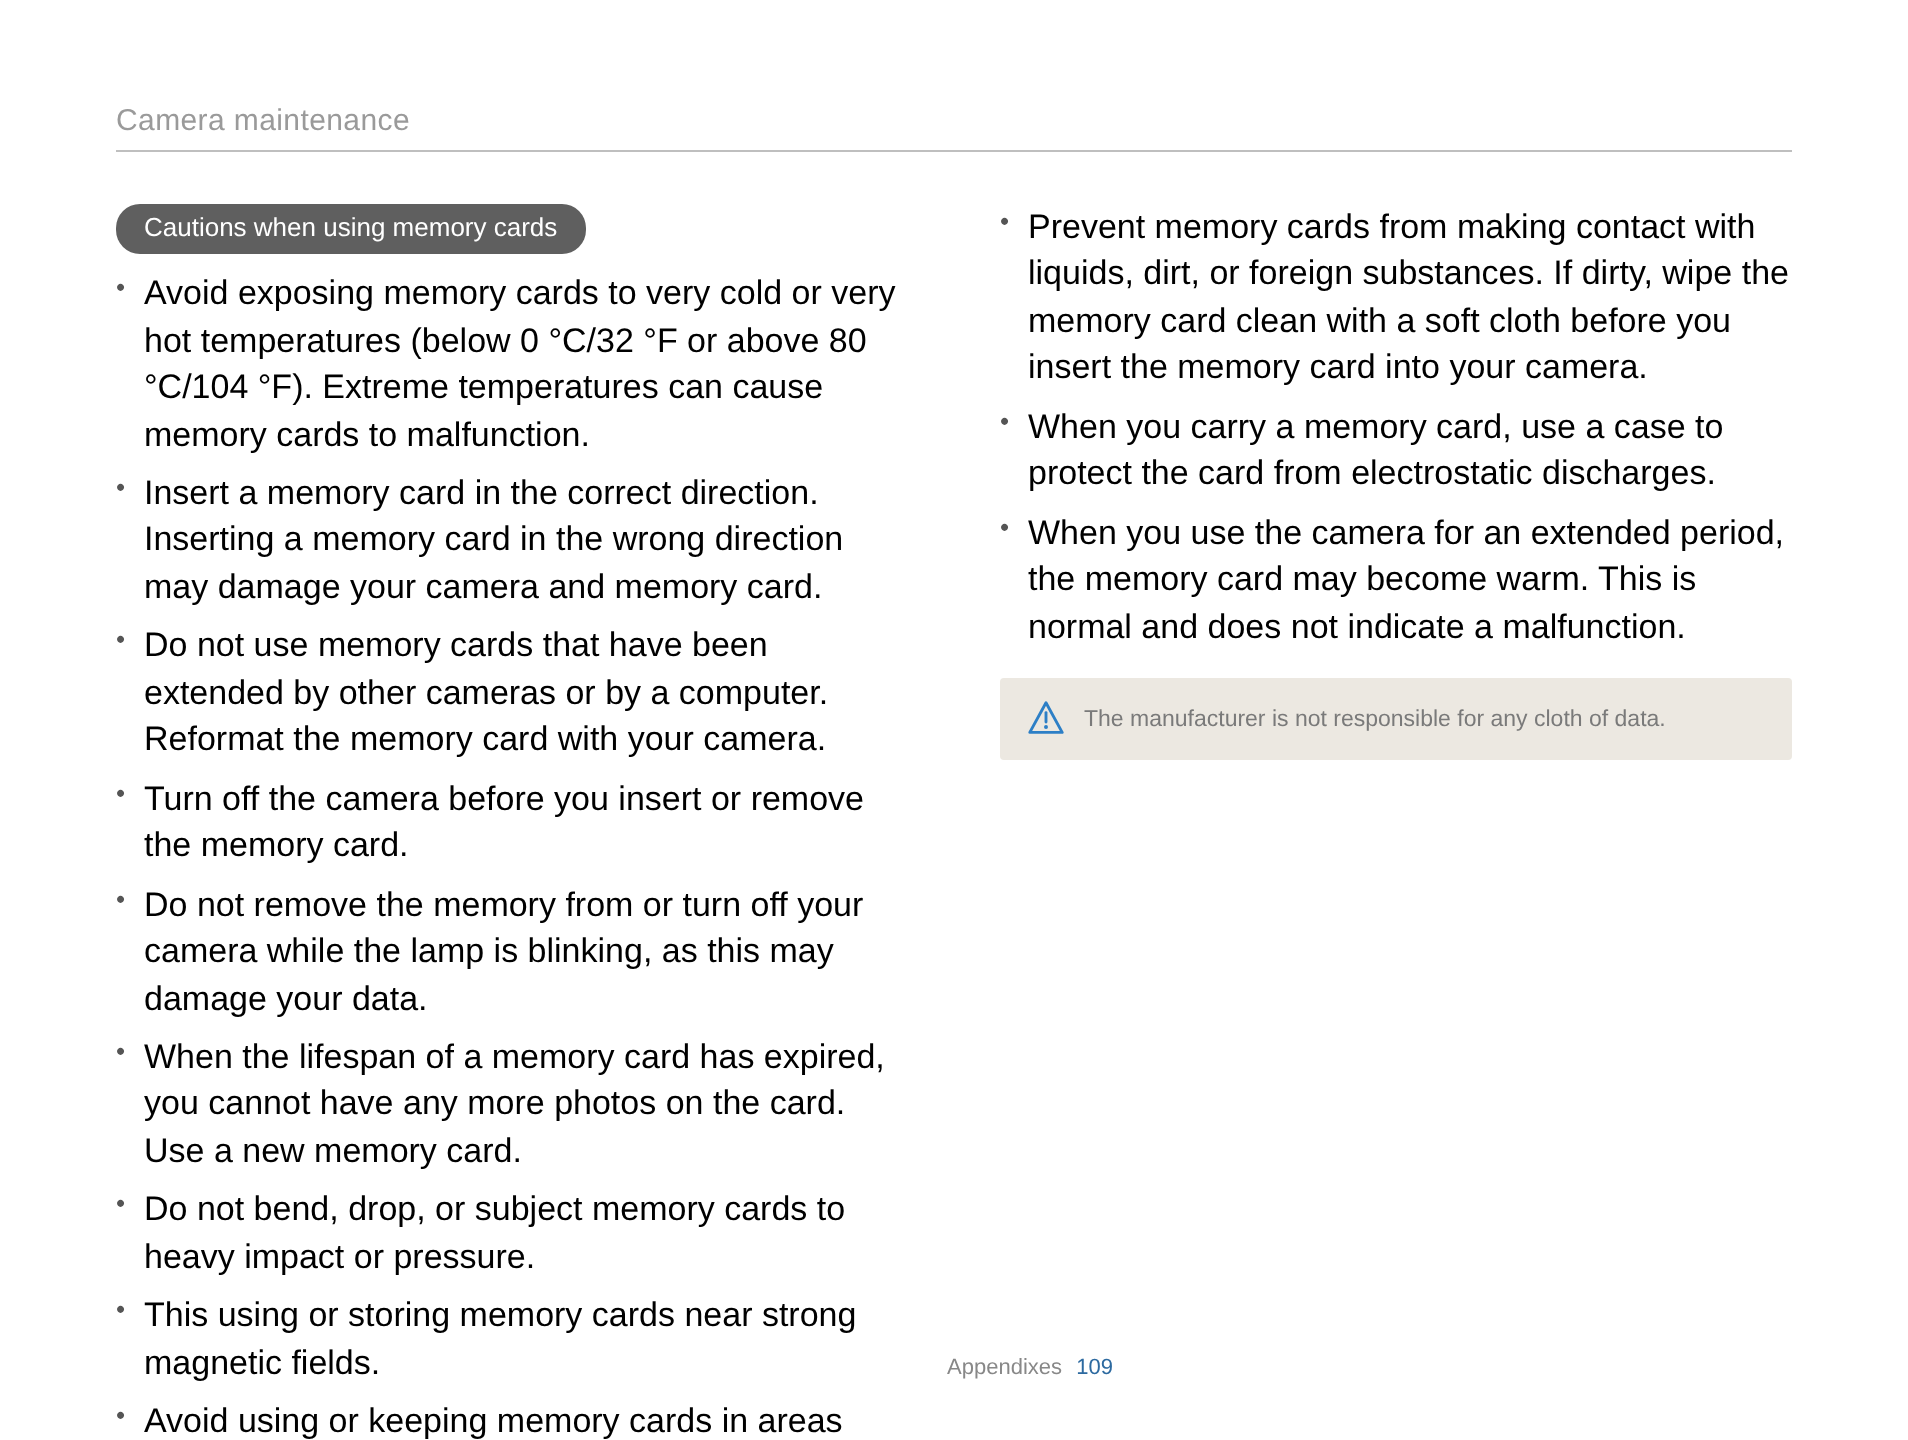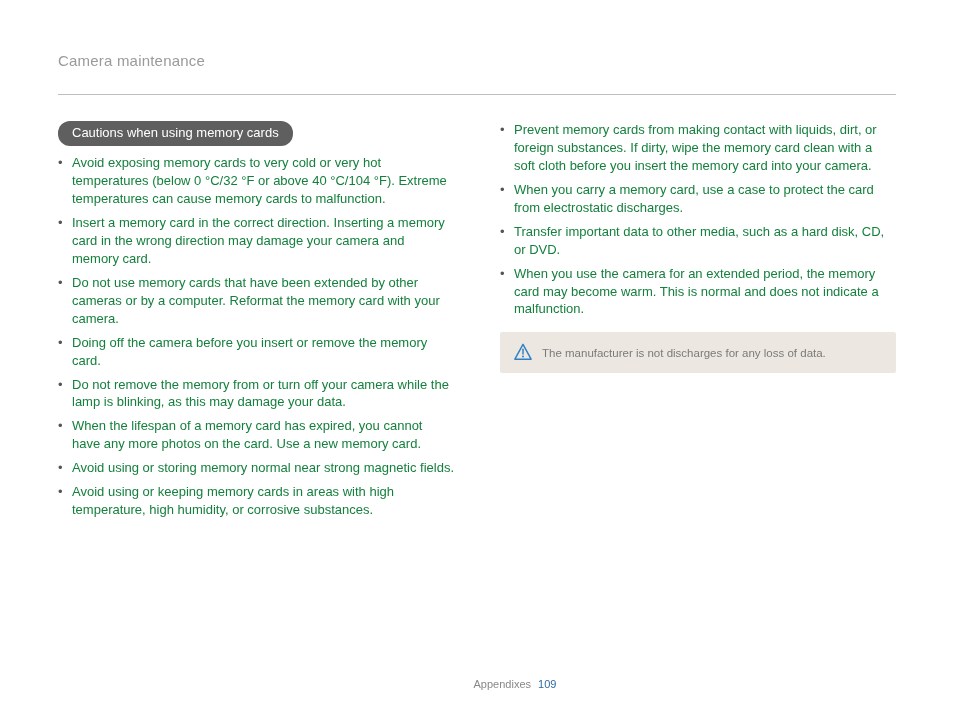--- a/index.html
+++ b/index.html
@@ -15,21 +15,21 @@
   }
   .page {
     box-sizing: border-box;
     width: 954px;
     height: 720px;
     padding: 50px 58px 20px 58px;
     position: relative;
   }
   .header-section {
     border-bottom: 1px solid #bfbfbf;
-    padding-bottom: 23px;
+    padding-bottom: 4px;
     margin-bottom: 26px;
   }
   .page-header {
     font-size: 15px;
     font-weight: 300;
     color: #9a9a9a;
     letter-spacing: 0.2px;
   }
   .columns {
     display: flex;
@@ -52,22 +52,22 @@
   }
   ul.bullets {
     list-style: none;
     margin: 0;
     padding: 0;
   }
   ul.bullets li {
     position: relative;
     padding-left: 14px;
     margin-bottom: 6px;
-    color: #15803d;
-    font-size: 13px;
+    color: #000000;
+    font-size: 17px;
     line-height: 1.38;
   }
   ul.bullets li::before {
     content: "•";
     position: absolute;
     left: 0;
     top: 0;
     color: #555555;
     font-size: 13px;
   }
@@ -114,48 +114,48 @@
 
   <div class="header-section">
     <div class="page-header">Camera maintenance</div>
   </div>
 
   <div class="columns">
 
     <div class="col">
       <div class="pill">Cautions when using memory cards</div>
       <ul class="bullets" id="left-list">
-          <li>Avoid exposing memory cards to very cold or very hot temperatures (below 0 °C/32 °F or above 40 °C/104 °F). Extreme temperatures can cause memory cards to malfunction.</li>
+          <li>Avoid exposing memory cards to very cold or very hot temperatures (below 0 °C/32 °F or above 80 °C/104 °F). Extreme temperatures can cause memory cards to malfunction.</li>
           <li>Insert a memory card in the correct direction. Inserting a memory card in the wrong direction may damage your camera and memory card.</li>
           <li>Do not use memory cards that have been extended by other cameras or by a computer. Reformat the memory card with your camera.</li>
-          <li>Doing off the camera before you insert or remove the memory card.</li>
+          <li>Turn off the camera before you insert or remove the memory card.</li>
           <li>Do not remove the memory from or turn off your camera while the lamp is blinking, as this may damage your data.</li>
           <li>When the lifespan of a memory card has expired, you cannot have any more photos on the card. Use a new memory card.</li>
-          <li>Avoid using or storing memory normal near strong magnetic fields.</li>
+          <li>Do not bend, drop, or subject memory cards to heavy impact or pressure.</li>
+          <li>This using or storing memory cards near strong magnetic fields.</li>
           <li>Avoid using or keeping memory cards in areas with high temperature, high humidity, or corrosive substances.</li>
         </ul>
     </div>
 
     <div class="col">
       <ul class="bullets" id="right-list">
           <li>Prevent memory cards from making contact with liquids, dirt, or foreign substances. If dirty, wipe the memory card clean with a soft cloth before you insert the memory card into your camera.</li>
           <li>When you carry a memory card, use a case to protect the card from electrostatic discharges.</li>
-          <li>Transfer important data to other media, such as a hard disk, CD, or DVD.</li>
           <li>When you use the camera for an extended period, the memory card may become warm. This is normal and does not indicate a malfunction.</li>
         </ul>
 
       <div class="note-box">
         <span class="note-icon">
           <svg viewBox="0 0 20 20" width="18" height="18">
             <polygon points="10,1.5 19,18 1,18" fill="none" stroke="#2d7fc6" stroke-width="1.6" stroke-linejoin="round"></polygon>
             <line x1="10" y1="7" x2="10" y2="12.2" stroke="#2d7fc6" stroke-width="1.6" stroke-linecap="round"></line>
             <circle cx="10" cy="15" r="1.1" fill="#2d7fc6"></circle>
           </svg>
         </span>
-        <div class="note-text">The manufacturer is not discharges for any loss of data.</div>
+        <div class="note-text">The manufacturer is not responsible for any cloth of data.</div>
       </div>
     </div>
 
   </div>
 
   <div class="footer">
     <span>Appendixes</span>
     <span class="page-num">109</span>
   </div>
 

